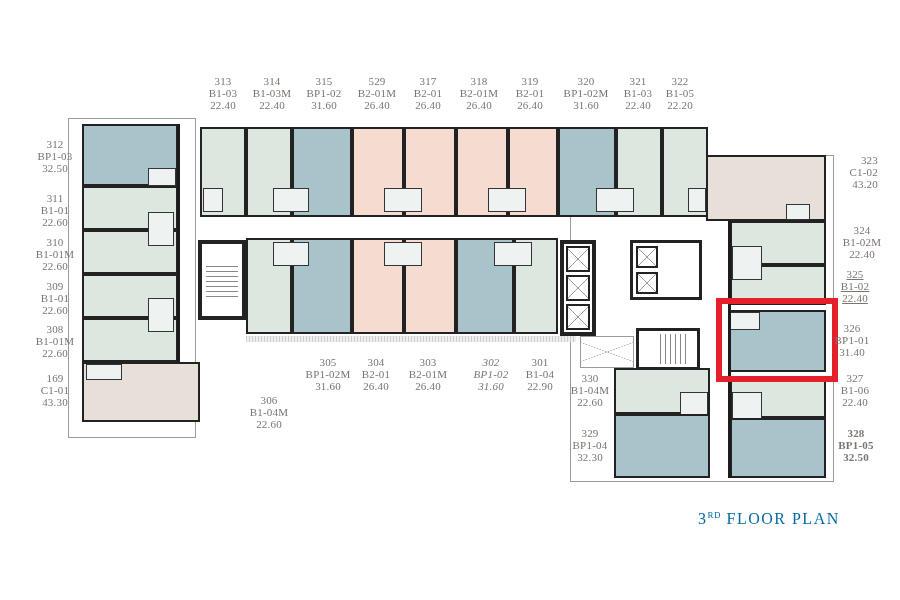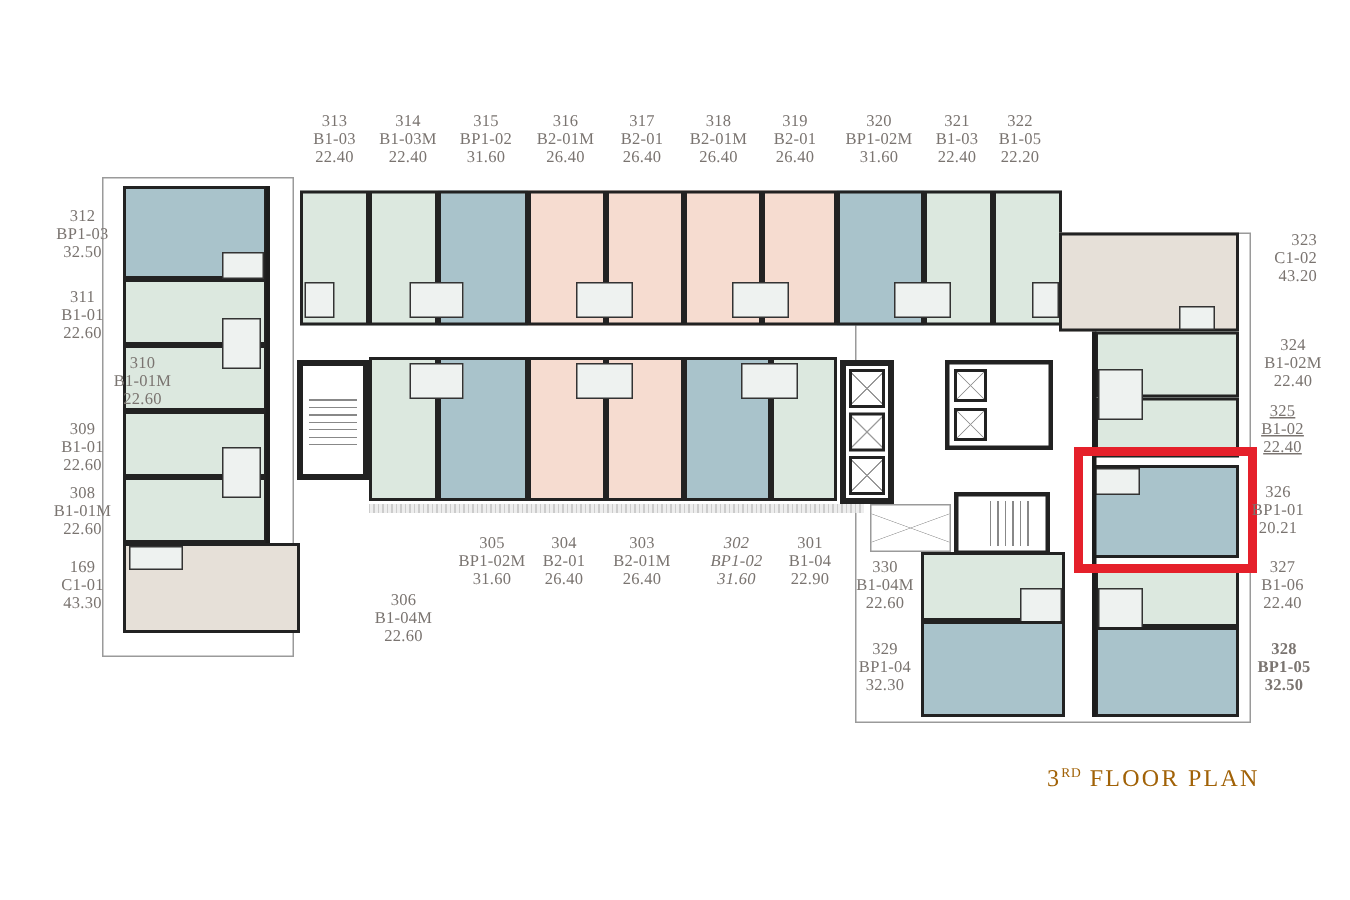--- a/index.html
+++ b/index.html
@@ -7,21 +7,21 @@
   #plan{position:absolute;left:0;top:0;width:900px;height:600px;}
   .lbl{position:absolute;text-align:center;color:#7a7470;font-size:11px;line-height:12px;letter-spacing:0.2px;white-space:nowrap;}
   .lbl span{display:block;}
   .room{position:absolute;box-sizing:border-box;border:2px solid #222;}
   .wall{position:absolute;background:#1c1c1c;}
   .c-green{background:#dce8df;}
   .c-blue{background:#a9c3cb;}
   .c-pink{background:#f6dcd0;}
   .c-beige{background:#e6e0d8;}
   .c-white{background:#ffffff;}
-  .title{position:absolute;left:698px;top:510px;font-size:16px;letter-spacing:1.5px;color:#a16207;}
+  .title{position:absolute;left:698px;top:510px;font-size:16px;letter-spacing:1.5px;color:#0369a1;}
   .title sup{font-size:9px;letter-spacing:0.5px;vertical-align:6px;}
   .hl{position:absolute;box-sizing:border-box;border:6px solid #e5202a;}
   .thin{position:absolute;border:1px solid #9a9a9a;}
   .stair{position:absolute;background:repeating-linear-gradient(to bottom,#fff 0 4px,#888 4px 5px);}
   .lift{position:absolute;box-sizing:border-box;border:2px solid #222;background:
     linear-gradient(45deg,transparent 48%,#999 49%,#999 51%,transparent 52%),
     linear-gradient(-45deg,transparent 48%,#999 49%,#999 51%,transparent 52%),#fff;}
   .bath{position:absolute;box-sizing:border-box;border:1px solid #333;background:#eef2f0;}
 </style>
 </head>
@@ -114,21 +114,21 @@
       <span>314</span>
       <span>B1-03M</span>
       <span>22.40</span>
     </div>
   <div class="lbl" style="left:298px;top:75px;width:52px;">
       <span>315</span>
       <span>BP1-02</span>
       <span>31.60</span>
     </div>
   <div class="lbl" style="left:350px;top:75px;width:54px;">
-      <span>316</span>
+      <span>529</span>
       <span>B2-01M</span>
       <span>26.40</span>
     </div>
   <div class="lbl" style="left:406px;top:75px;width:44px;">
       <span>317</span>
       <span>B2-01</span>
       <span>26.40</span>
     </div>
   <div class="lbl" style="left:452px;top:75px;width:54px;">
       <span>318</span>
@@ -159,21 +159,21 @@
   <div class="lbl" style="left:30px;top:138px;width:50px;">
       <span>312</span>
       <span>BP1-03</span>
       <span>32.50</span>
     </div>
   <div class="lbl" style="left:30px;top:192px;width:50px;">
       <span>311</span>
       <span>B1-01</span>
       <span>22.60</span>
     </div>
-  <div class="lbl" style="left:28px;top:236px;width:54px;margin-left:40px;">
+  <div class="lbl" style="left:28px;top:236px;width:54px;">
       <span>310</span>
       <span>B1-01M</span>
       <span>22.60</span>
     </div>
   <div class="lbl" style="left:30px;top:280px;width:50px;">
       <span>309</span>
       <span>B1-01</span>
       <span>22.60</span>
     </div>
   <div class="lbl" style="left:28px;top:323px;width:54px;">
@@ -239,21 +239,21 @@
       <span>22.40</span>
     </div>
   <div class="lbl" style="left:832px;top:268px;width:46px;text-decoration:underline;">
       <span>325</span>
       <span>B1-02</span>
       <span>22.40</span>
     </div>
   <div class="lbl" style="left:824px;top:322px;width:56px;">
       <span>326</span>
       <span>BP1-01</span>
-      <span>20.21</span>
+      <span>31.40</span>
     </div>
   <div class="lbl" style="left:832px;top:372px;width:46px;">
       <span>327</span>
       <span>B1-06</span>
       <span>22.40</span>
     </div>
   <div class="lbl" style="left:830px;top:427px;width:52px;font-weight:bold;">
       <span>328</span>
       <span>BP1-05</span>
       <span>32.50</span>

